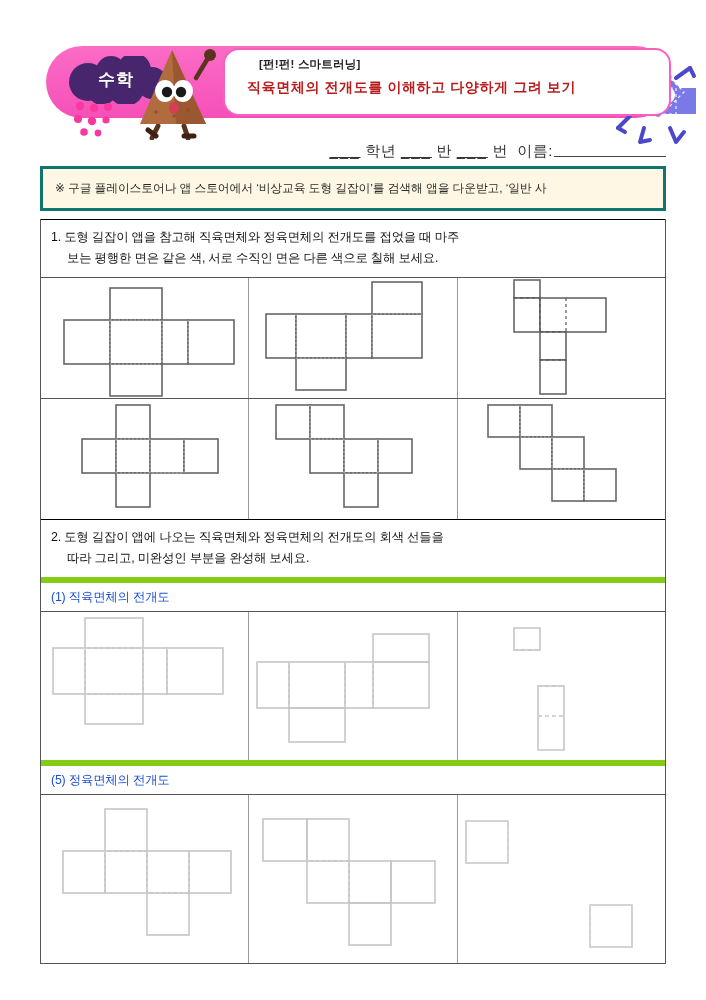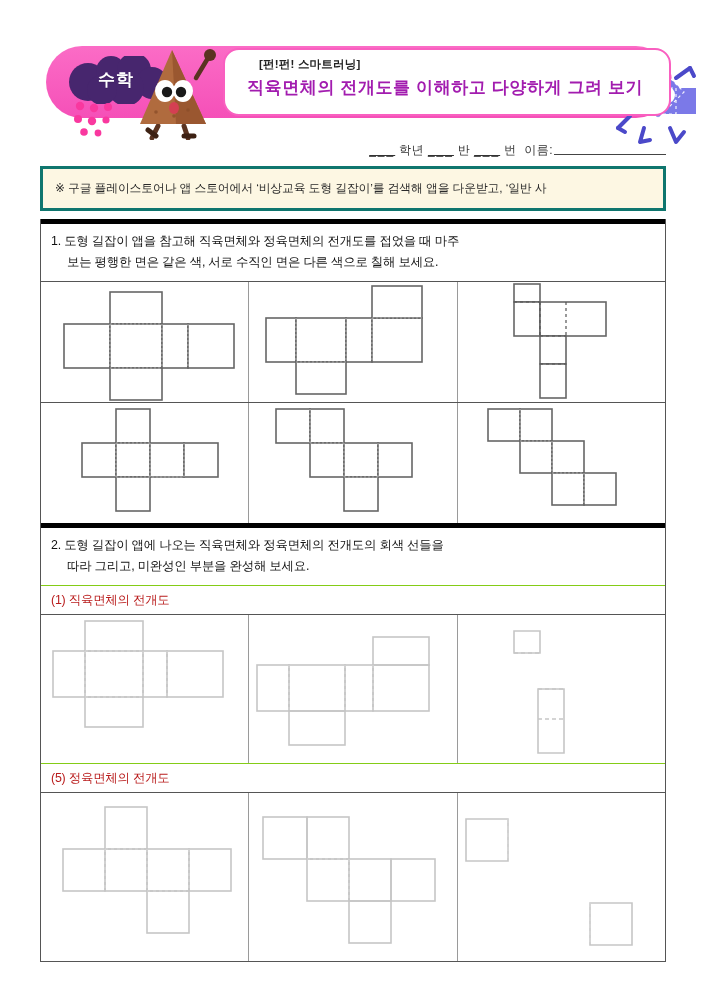--- a/index.html
+++ b/index.html
@@ -46,23 +46,23 @@
   }
   .title-sub {
     font-size: 11.5px;
     font-weight: bold;
     color: #222;
     letter-spacing: .2px;
     line-height: 14px;
     padding-left: 12px;
   }
   .title-main {
-    font-size: 17px;
+    font-size: 14px;
     font-weight: bold;
-    color: #a21caf;
+    color: #b91c1c;
     letter-spacing: .6px;
     margin-top: 7px;
     line-height: 19px;
     white-space: nowrap;
   }
 
   
   .badge-cloud {
     position: absolute;
     left: 48px;
@@ -84,21 +84,21 @@
   }
   .dots-deco { position: absolute; left: 52px; top: 72px; }
 
   .mascot-tri { position: absolute; left: 118px; top: 16px; }
   .mascot-cube { position: absolute; left: 596px; top: 34px; }
 
   
   .student-line {
     margin: 6px 40px 0 0;
     text-align: right;
-    font-size: 12px;
+    font-size: 15px;
     color: #333;
     letter-spacing: .5px;
     height: 18px;
   }
   .student-line .u { text-decoration: underline; letter-spacing: 2px; }
   .student-line .name-blank {
     display: inline-block;
     width: 112px;
     border-bottom: 1px solid #444;
     height: 11px;
@@ -119,34 +119,34 @@
   }
 
   
   .sheet {
     margin: 8px 40px 0 40px;
     border: 1px solid #555;
     border-top: none;
     box-sizing: border-box;
   }
   .q-text {
-    border-top: 5px solid #000000;
+    border-top: 1px solid #000000;
     padding: 7px 10px 8px 10px;
     font-size: 12.4px;
     line-height: 21px;
     letter-spacing: -.2px;
     color: #111;
   }
   .q-text .l2 { display: block; padding-left: 16px; }
   .sub-label {
-    border-top: 1px solid #84cc16;
+    border-top: 6px solid #84cc16;
     padding: 6px 10px 5px 10px;
     font-size: 12.4px;
     letter-spacing: -.2px;
-    color: #b91c1c;
+    color: #1d4ed8;
   }
   .grid-row {
     border-top: 1px solid #555;
     display: flex;
   }
   .cell {
     flex: 1 1 0;
     border-right: 1px solid #9a9a9a;
     box-sizing: border-box;
     position: relative;

